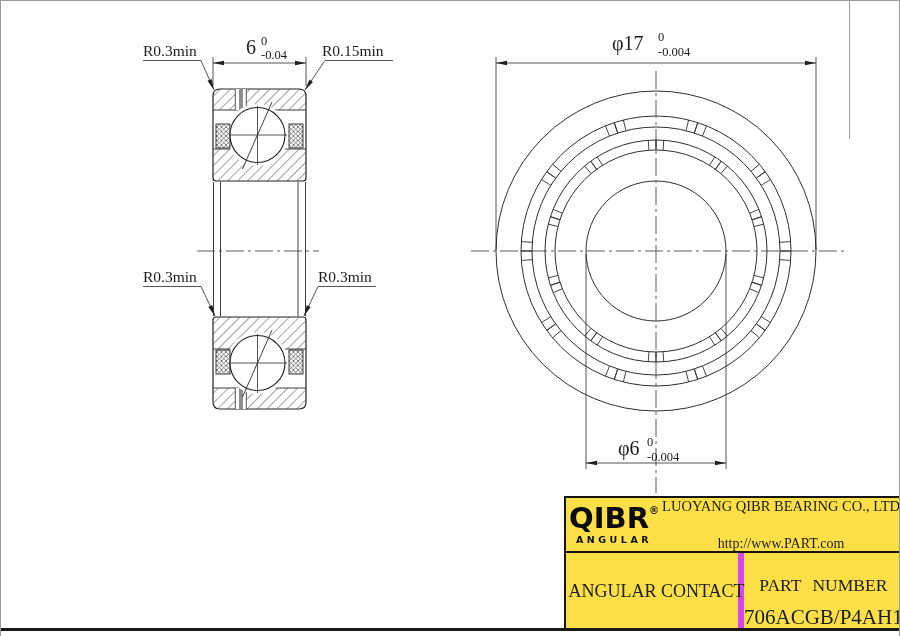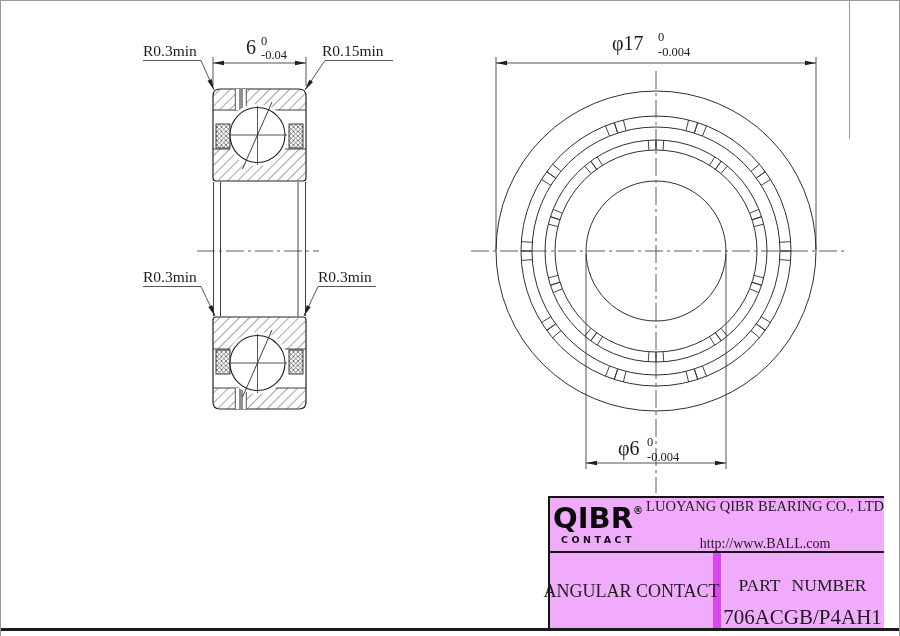--- a/index.html
+++ b/index.html
@@ -14,32 +14,32 @@
   .dim-tol{font-size:12.5px;}
   .r-label{font-size:15.5px;}
   #fv-circles circle{fill:none;stroke:#2f2f2f;stroke-width:1;}
   #fv-ticks line{stroke:#2f2f2f;stroke-width:0.9;}
   .thin{stroke:#2a2a2a;stroke-width:0.9;fill:none;}
   .xthin{stroke:#2a2a2a;stroke-width:0.8;fill:none;}
   .outline{stroke:#222;stroke-width:1.2;fill:#fff;}
   .centerline{stroke:#4a4a4a;stroke-width:0.9;stroke-dasharray:18 4 3 4;fill:none;}
   .arrow{fill:#1f1f1f;stroke:none;}
   
-  .tb{position:absolute;left:547px;top:495px;width:334px;height:132px;
-      border-left:2px solid #141414;border-top:2px solid #141414;background:#f0abfc;}
+  .tb{position:absolute;left:563px;top:495px;width:334px;height:132px;
+      border-left:2px solid #141414;border-top:2px solid #141414;background:#fde047;}
   .tb-row1{height:53px;display:flex;align-items:center;border-bottom:2px solid #141414;}
   .tb-logo{width:122px;display:flex;flex-direction:column;align-items:center;justify-content:center;}
   .logo-main{font-family:"DejaVu Sans", sans-serif;font-weight:900;font-size:29px;line-height:1;letter-spacing:0px;color:#0b0b0b;}
   .logo-reg{font-family:"DejaVu Sans", sans-serif;font-weight:700;font-size:10px;vertical-align:14px;}
   .logo-sub{font-family:"DejaVu Sans", sans-serif;font-weight:700;font-size:9.5px;letter-spacing:3.5px;margin-top:1px;color:#0b0b0b;}
   .tb-company{flex:1;display:flex;flex-direction:column;align-items:center;justify-content:center;gap:21px;}
   .tb-company-name{font-size:14.5px;white-space:nowrap;}
   .tb-company-url{font-size:14px;white-space:nowrap;}
   .tb-row2{height:77px;display:flex;}
-  .tb-product{width:163px;border-right:8px solid #d946ef;display:flex;flex-direction:column;align-items:center;justify-content:center;gap:25px;}
+  .tb-product{width:163px;border-right:6px solid #d946ef;display:flex;flex-direction:column;align-items:center;justify-content:center;gap:25px;margin-left:9px;}
   .tb-product div{font-size:18px;white-space:nowrap;}
   .tb-part{flex:1;display:flex;flex-direction:column;align-items:center;justify-content:flex-end;gap:9px;}
   .tb-part-label{font-size:17.5px;word-spacing:7px;white-space:nowrap;}
   .tb-part-number{font-size:21px;white-space:nowrap;}
   .sheet-bottom-line{position:absolute;left:0;top:627px;width:900px;height:3px;background:#1a1a1a;}
   .artifact-line{position:absolute;left:848px;top:0;width:1px;height:138px;background:#9a9a9a;}
 </style>
 </head>
 <body>
 
@@ -263,25 +263,25 @@
       <text class="dim-tol" x="646" y="460">-0.004</text>
     </g>
   </g>
 </svg>
 
 
 <div class="tb">
   <div class="tb-row1">
     <div class="tb-logo">
       <div class="logo-main"><span>QIBR</span><span class="logo-reg">®</span></div>
-      <div class="logo-sub">CONTACT</div>
+      <div class="logo-sub">ANGULAR</div>
     </div>
     <div class="tb-company">
       <div class="tb-company-name">LUOYANG QIBR BEARING CO., LTD</div>
-      <div class="tb-company-url">http://www.BALL.com</div>
+      <div class="tb-company-url">http://www.PART.com</div>
     </div>
   </div>
   <div class="tb-row2">
     <div class="tb-product">
       <div>ANGULAR CONTACT</div>
     </div>
     <div class="tb-part">
       <div class="tb-part-label">PART NUMBER</div>
       <div class="tb-part-number">706ACGB/P4AH1</div>
     </div>

